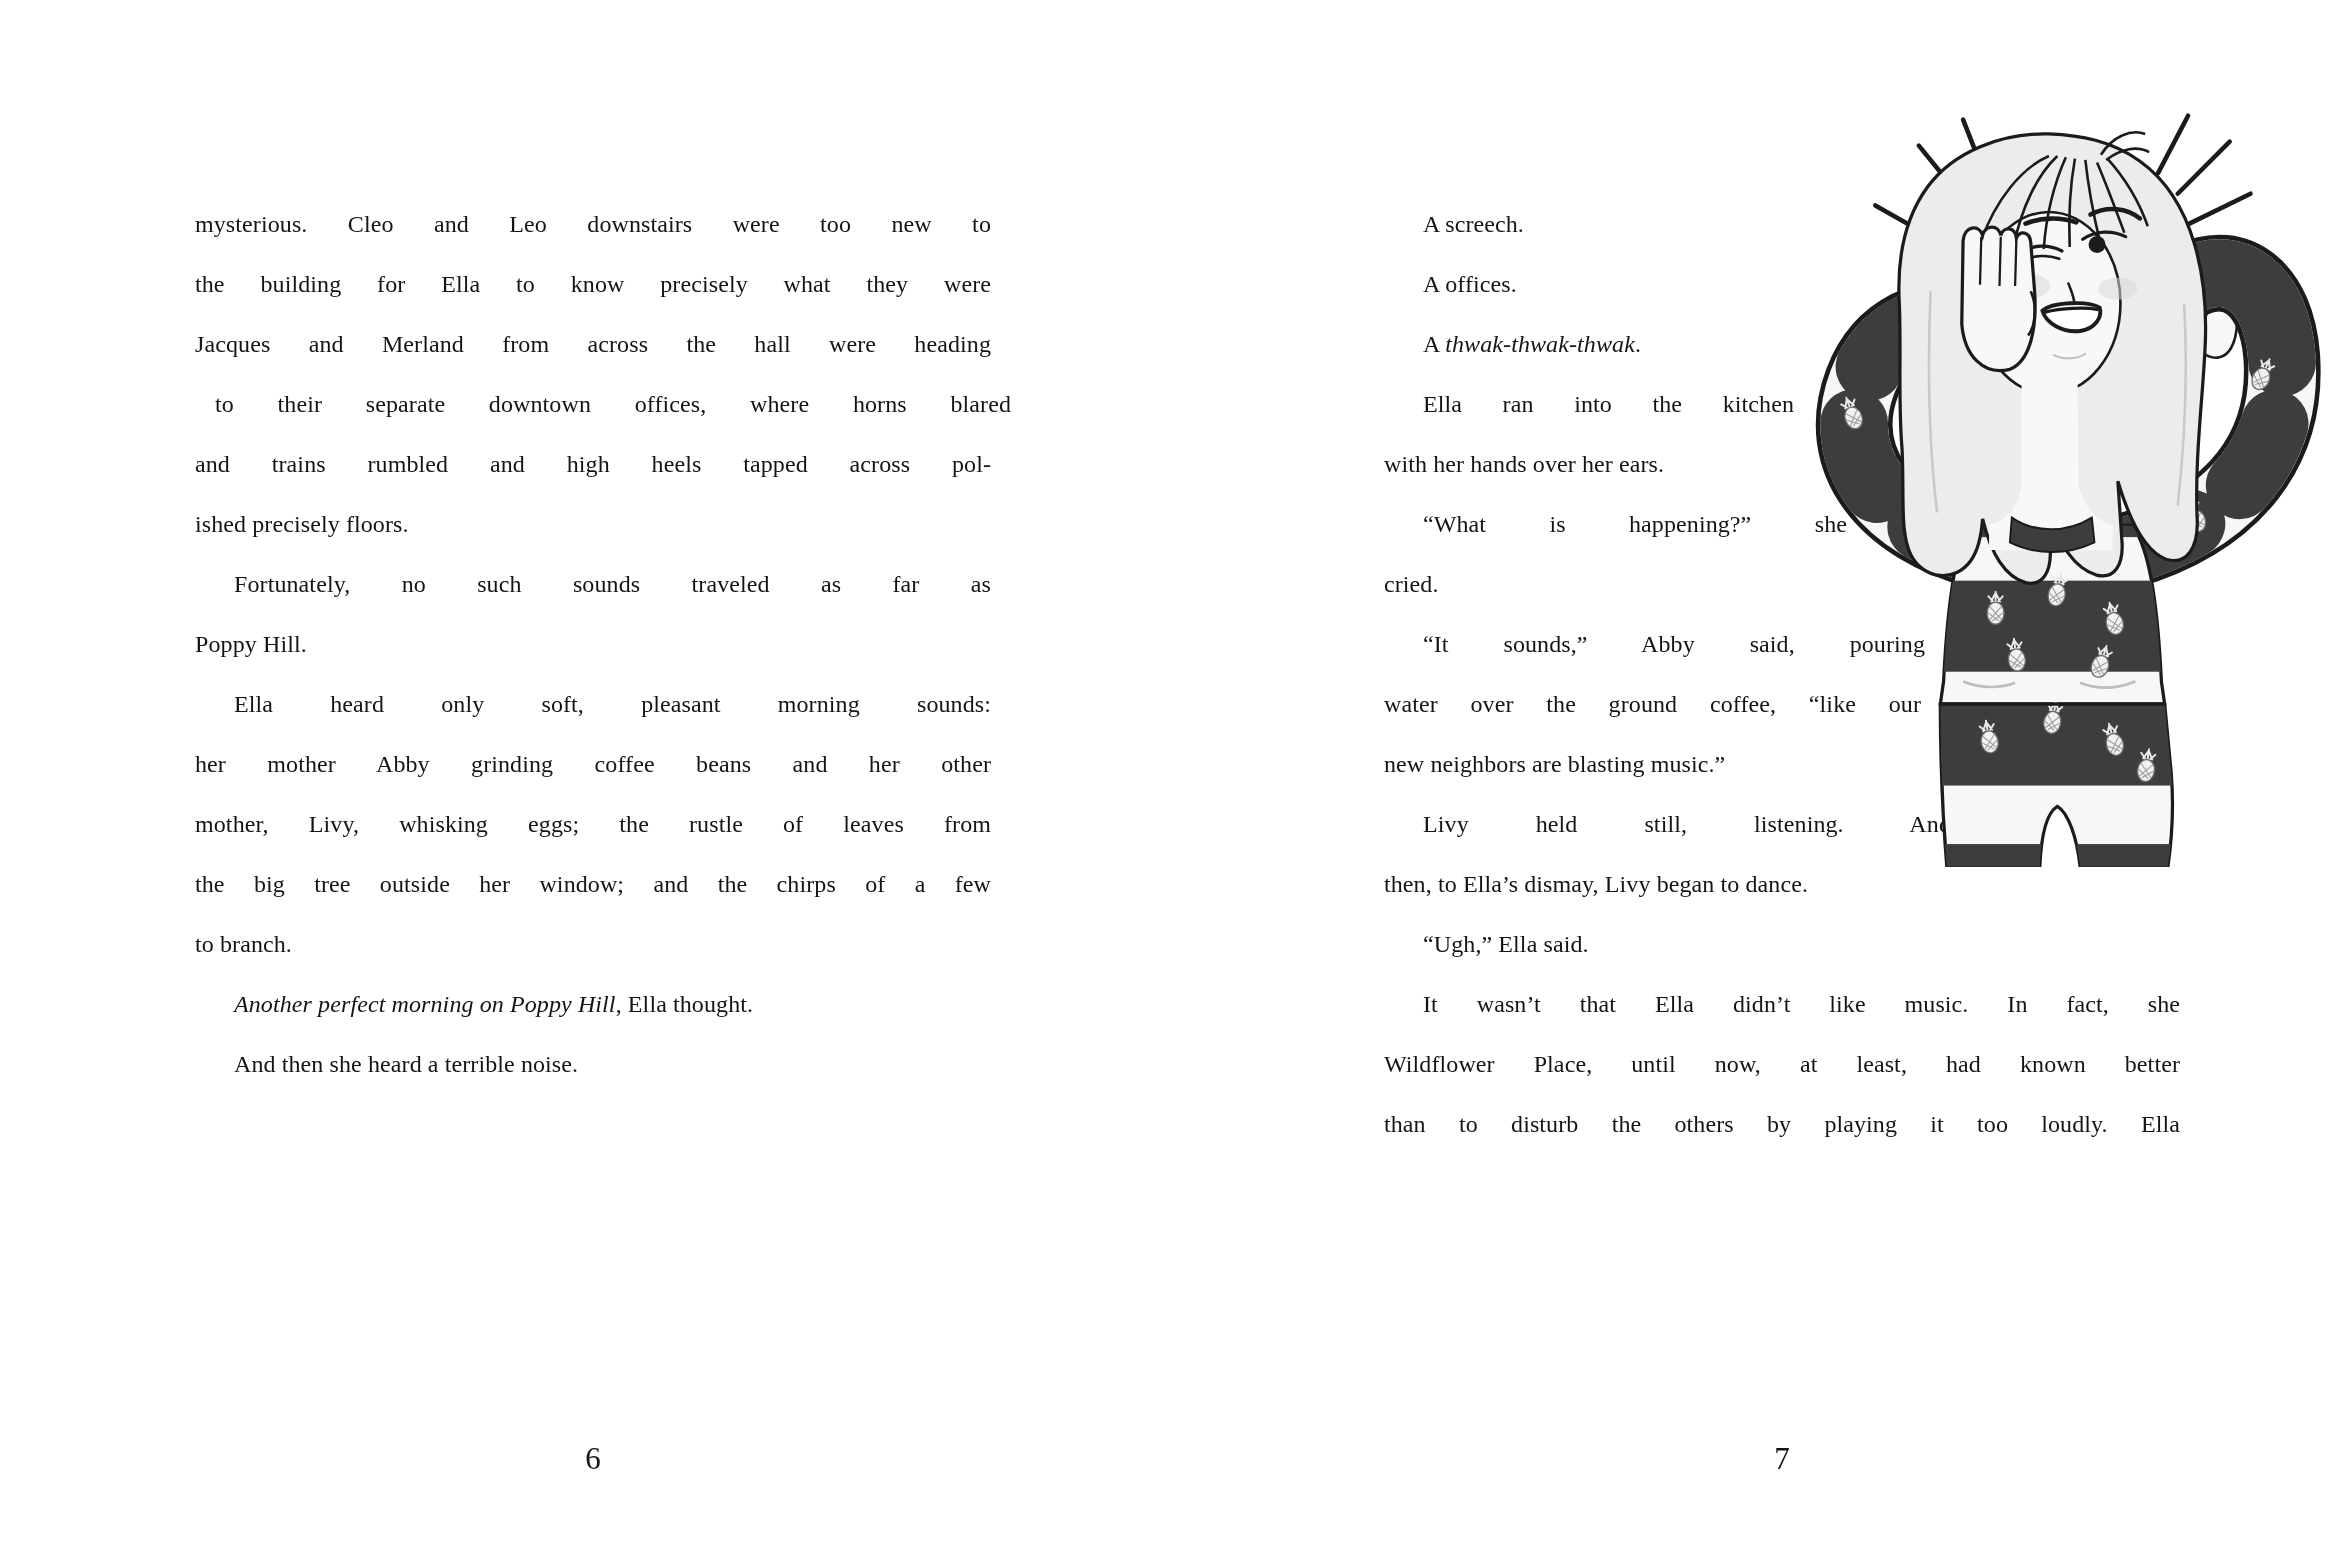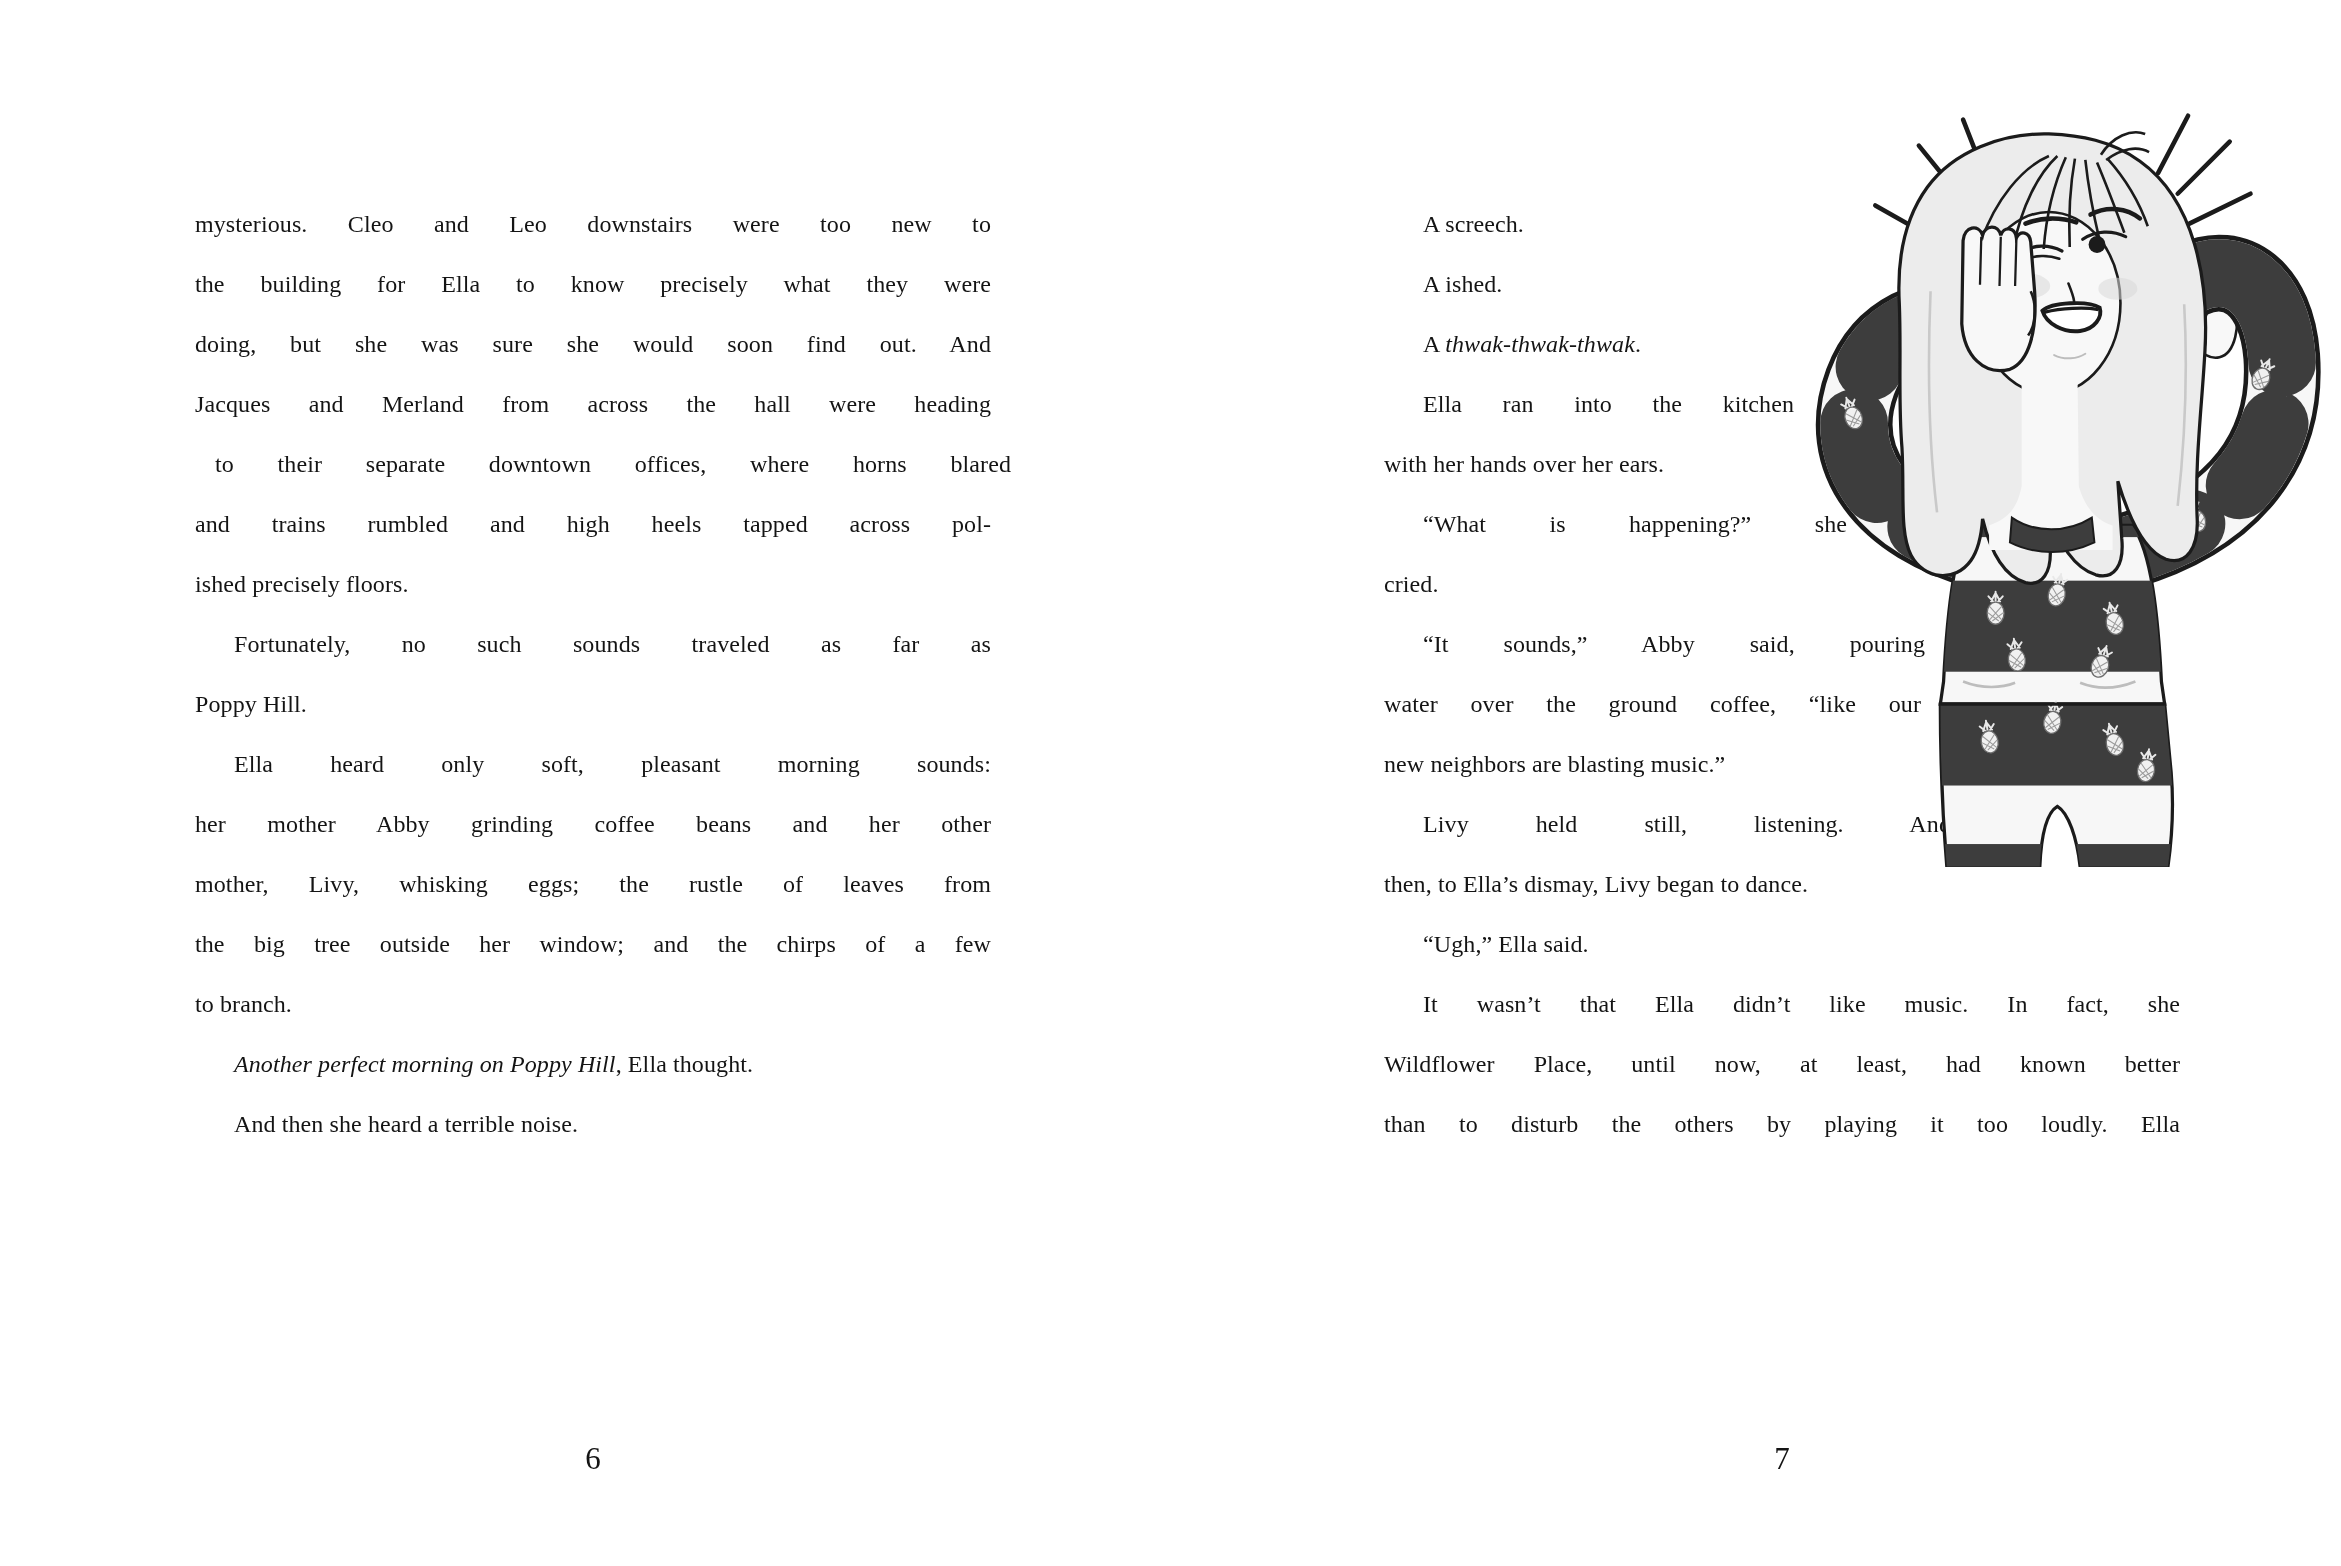--- a/index.html
+++ b/index.html
@@ -34,39 +34,38 @@
   .pagenum.right{left:1384px;}
   .illu{position:absolute;left:1807px;top:96px;width:517px;height:771px;}
   .illu svg{width:100%;height:100%;display:block;}
 </style>
 </head>
 <body style="--line: #1b1b1b; --dark: #3d3d3d; --light: #f7f7f7; --hair: #ececec; --blush: #d8d8d8; --skin: #f8f8f8;">
 
 <div class="page-col left-col">
     <div class="line j" style="width: 796px;"><span>mysterious. Cleo and Leo downstairs were too new to</span></div>
     <div class="line j" style="width: 796px;"><span>the building for Ella to know precisely what they were</span></div>
-    <div class="line j" style="width: 796px;"><span>doing, but she was sure she would soon find out. And</span></div>
     <div class="line j" style="width: 796px;"><span>Jacques and Merland from across the hall were heading</span></div>
     <div class="line j" style="width: 796px; margin-left: 20px;"><span>to their separate downtown offices, where horns blared</span></div>
     <div class="line j" style="width: 796px;"><span>and trains rumbled and high heels tapped across pol-</span></div>
     <div class="line"><span>ished precisely floors.</span></div>
     <div class="line j in" style="width: 796px;"><span>Fortunately, no such sounds traveled as far as</span></div>
     <div class="line"><span>Poppy Hill.</span></div>
     <div class="line j in" style="width: 796px;"><span>Ella heard only soft, pleasant morning sounds:</span></div>
     <div class="line j" style="width: 796px;"><span>her mother Abby grinding coffee beans and her other</span></div>
     <div class="line j" style="width: 796px;"><span>mother, Livy, whisking eggs; the rustle of leaves from</span></div>
     <div class="line j" style="width: 796px;"><span>the big tree outside her window; and the chirps of a few</span></div>
     <div class="line"><span>to branch.</span></div>
     <div class="line in"><span class="italic">Another perfect morning on Poppy Hill</span><span>, Ella thought.</span></div>
     <div class="line in"><span>And then she heard a terrible noise.</span></div>
   </div>
 
 <div class="page-col right-col">
     <div class="line in"><span>A screech.</span></div>
-    <div class="line in"><span>A ished.</span></div>
+    <div class="line in"><span>A offices.</span></div>
     <div class="line in"><span>A </span><span class="italic">thwak-thwak-thwak</span><span>.</span></div>
     <div class="line j in" style="width: 410px;"><span>Ella ran into the kitchen</span></div>
     <div class="line"><span>with her hands over her ears.</span></div>
     <div class="line j in" style="width: 463px;"><span>“What is happening?” she</span></div>
     <div class="line"><span>cried.</span></div>
     <div class="line j in" style="width: 541px;"><span>“It sounds,” Abby said, pouring</span></div>
     <div class="line j" style="width: 537px;"><span>water over the ground coffee, “like our</span></div>
     <div class="line"><span>new neighbors are blasting music.”</span></div>
     <div class="line j in" style="width: 567px;"><span>Livy held still, listening. And</span></div>
     <div class="line"><span>then, to Ella’s dismay, Livy began to dance.</span></div>

